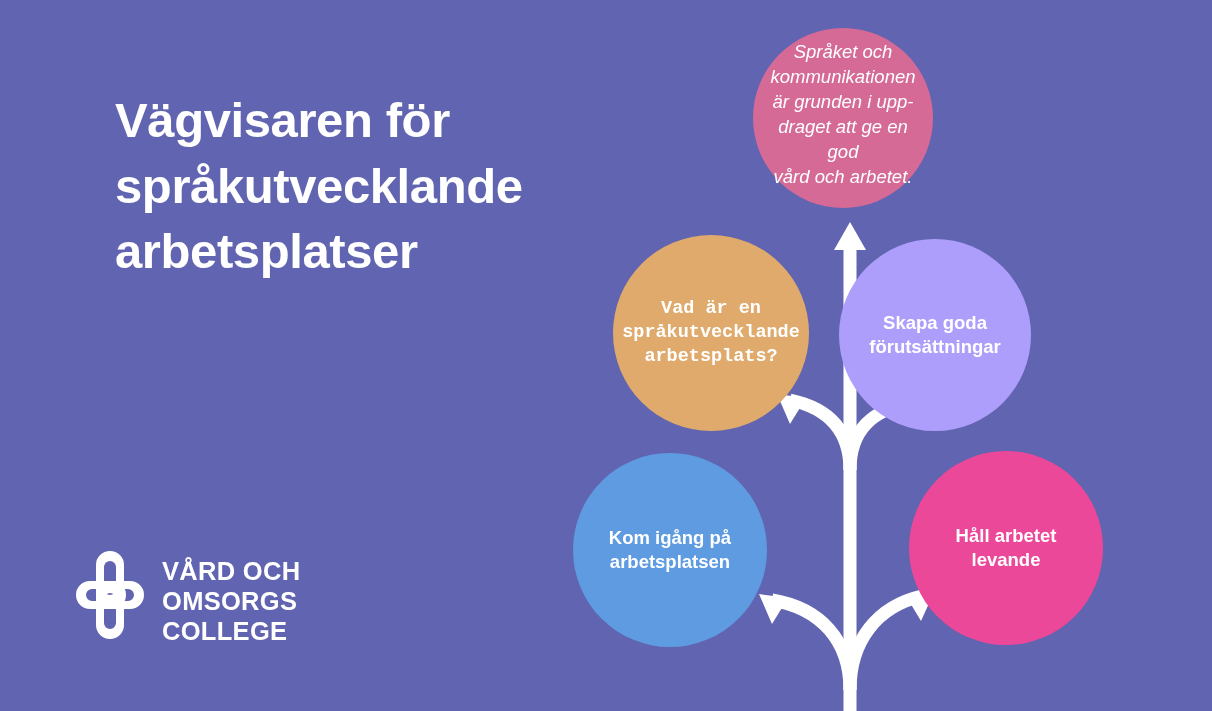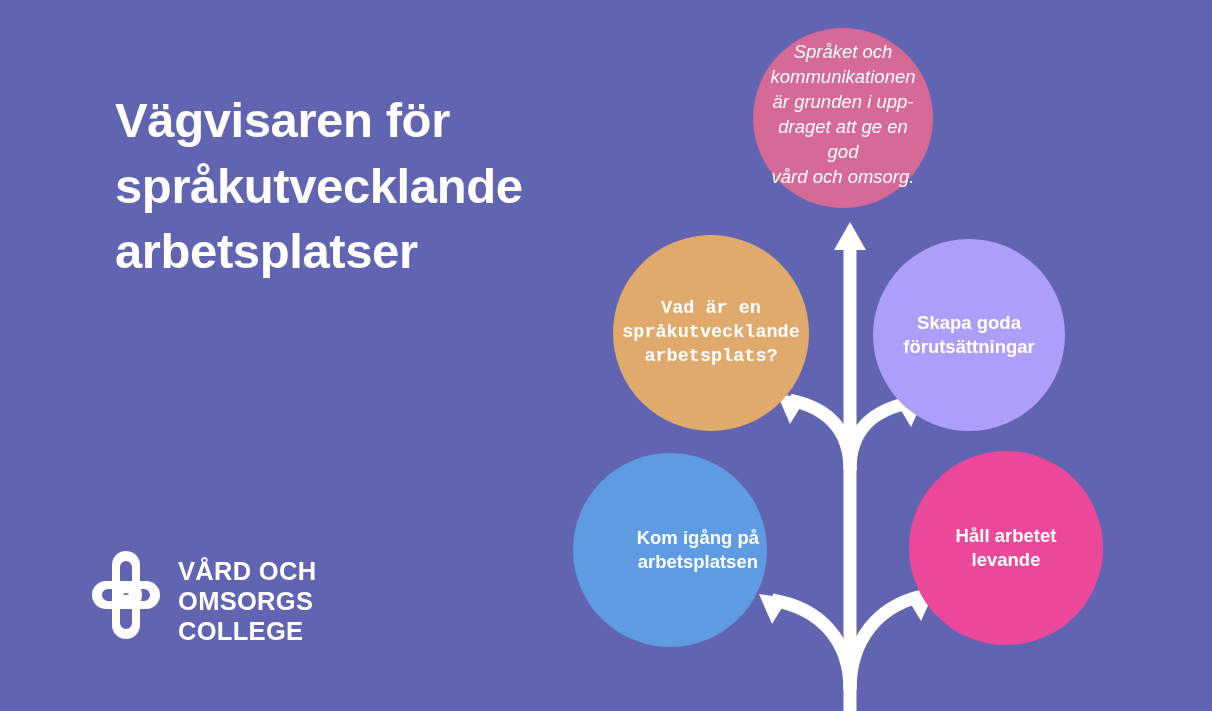--- a/index.html
+++ b/index.html
@@ -31,21 +31,21 @@
     font-weight: bold;
     line-height: 1.34;
     letter-spacing: -0.4px;
     white-space: pre-line;
     margin-left: 12px;
   }
 
   
   #logo {
     position: absolute;
-    left: 80px;
+    left: 64px;
     top: 545px;
     width: 240px;
     height: 100px;
   }
   #logo-mark {
     position: absolute;
     left: 0px;
     top: 2px;
     width: 92px;
     height: 96px;
@@ -96,22 +96,22 @@
     line-height: 1.36;
   }
   .node-heading {
     font-weight: bold;
     font-size: 18.5px;
     line-height: 1.3;
   }
 
   #node-0 { left: 753px; top: 28px;  width: 180px; height: 180px; }
   #node-1 { left: 613px; top: 235px; width: 196px; height: 196px; font-family: Liberation Mono, monospace; }
-  #node-2 { left: 873px; top: 239px; width: 192px; height: 192px; }
-  #node-3 { left: 573px; top: 453px; width: 194px; height: 194px; justify-content: flex-end; }
+  #node-2 { left: 839px; top: 239px; width: 192px; height: 192px; }
+  #node-3 { left: 573px; top: 453px; width: 194px; height: 194px; }
   #node-4 { left: 909px; top: 451px; width: 194px; height: 194px; }
 
   #node-0 .node-label { transform: translateY(-4px); }
 </style>
 </head>
 <body>
 
 <div id="canvas">
 
   <div id="page-title">Vägvisaren för
@@ -139,21 +139,21 @@
       <polygon points="759,594 788,598 772,624"></polygon>
       <polygon points="935,590 906,596 921,621"></polygon>
     </g>
   </svg>
 
   <div class="node node-quote" id="node-0" style="background:#d56a96;">
     <span class="node-label">Språket och
 kommunikationen
 är grunden i upp-
 draget att ge en god
-vård och omsorg.</span>
+vård och arbetet.</span>
   </div>
 
   <div class="node node-heading" id="node-1" style="background:#dfaa6c;">
     <span class="node-label">Vad är en
 språkutvecklande
 arbetsplats?</span>
   </div>
 
   <div class="node node-heading" id="node-2" style="background:#ae9efb;">
     <span class="node-label">Skapa goda

